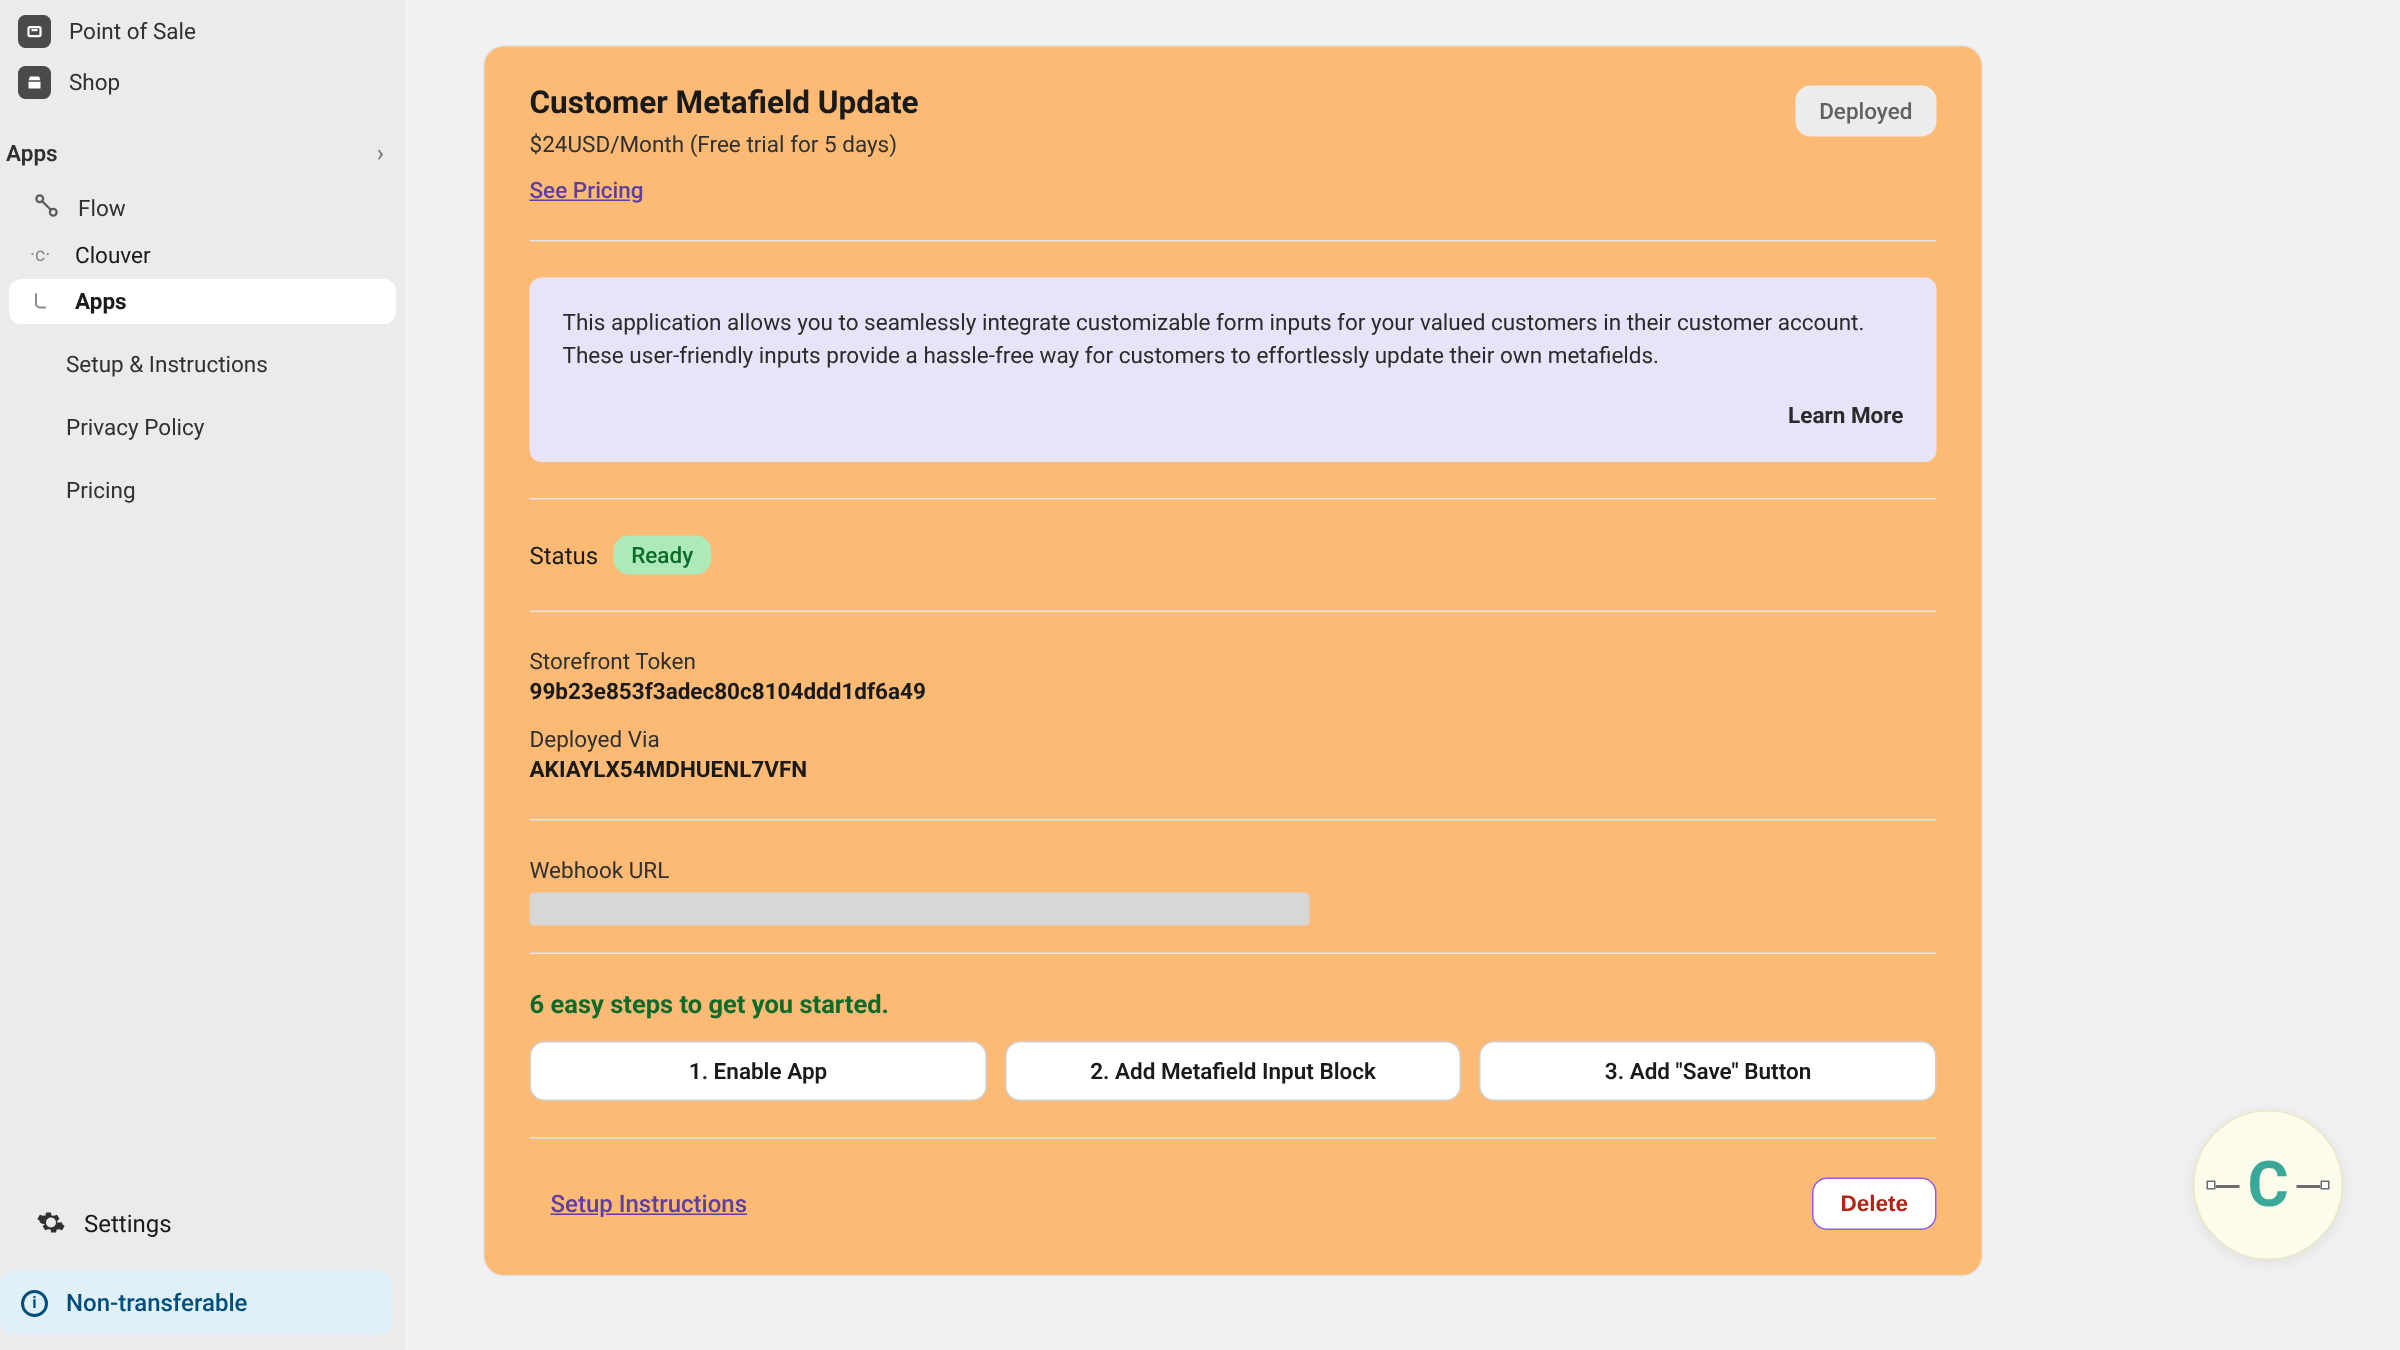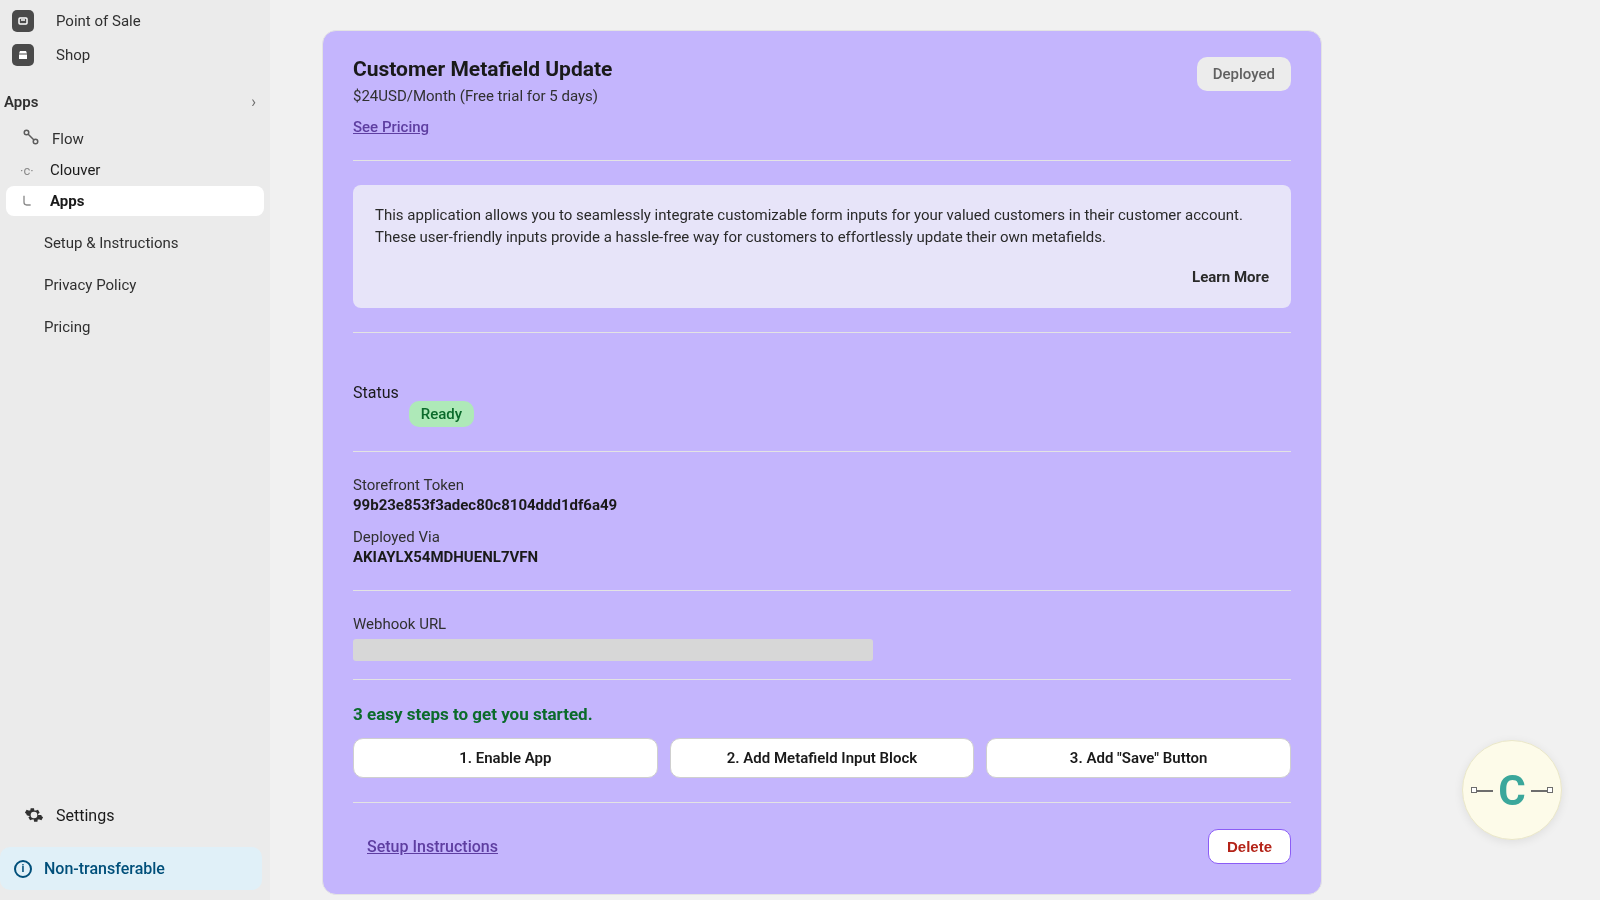--- a/index.html
+++ b/index.html
@@ -17,21 +17,21 @@
   .sidebar {
     width: 270px;
     background: #ebebeb;
     height: 100%;
     position: relative;
     padding-top: 4px;
   }
   .nav-item {
     display: flex;
     align-items: center;
-    gap: 22px;
+    gap: 12px;
     padding: 6px 14px 6px 12px;
     font-size: 15px;
     color: #303030;
     cursor: pointer;
     border-radius: 8px;
   }
   .nav-item .icon-box {
     width: 22px; height: 22px;
     background: #4a4a4a;
     border-radius: 5px;
@@ -88,21 +88,21 @@
   .badge-pill .info-icon {
     width:18px; height:18px; border:2px solid #004f7a; border-radius:50%;
     display:flex; align-items:center; justify-content:center; font-size:11px; font-weight:700;
   }
 
   
   .main {
     flex:1; height:100%; padding:30px 40px 40px 52px; overflow:auto;
   }
   .card {
-    background:#c4b5fd;
+    background:#fdba74;
     border:1px solid #e3e3e3;
     border-radius:14px;
     padding:26px 30px 30px 30px;
     max-width:1000px;
   }
   .card-header-row {
     display:flex; justify-content:space-between; align-items:flex-start;
   }
   .title { font-size:21px; font-weight:700; margin-bottom:6px; }
   .price { font-size:15px; color:#303030; margin-bottom:12px;}
@@ -118,21 +118,21 @@
     border-radius:8px;
     padding:20px 22px;
     font-size:15px; line-height:1.45; color:#2a2a2a;
   }
   .info-panel .learn-more {
     text-align:right; font-weight:700; margin-top:18px; cursor:pointer;
   }
 
   .status-row { display:flex; align-items:center; gap:10px; font-size:16px;}
   .ready-badge {
-    background:#aee9b8; color:#0b6b2b; border-radius:10px; padding:4px 12px; font-size:15px; font-weight:500;margin-top:44px;
+    background:#aee9b8; color:#0b6b2b; border-radius:10px; padding:4px 12px; font-size:15px; font-weight:500;
   }
 
   .kv-label { font-size:15px; color:#303030; margin-bottom:2px;}
   .kv-value { font-size:15px; font-weight:700; margin-bottom:14px; word-break:break-all;}
 
   .webhook-box {
     width:520px; height:22px; background:#d7d7d7; border-radius:3px; margin-top:6px;
   }
 
   .steps-heading { color:#0b6b2b; font-weight:700; font-size:17px; margin-bottom:14px;}
@@ -292,21 +292,21 @@
 
     <hr class="divider">
 
     <div>
       <div class="kv-label">Webhook URL</div>
       <div class="webhook-box"></div>
     </div>
 
     <hr class="divider" style="margin-top:18px;">
 
-    <div class="steps-heading">3 easy steps to get you started.</div>
+    <div class="steps-heading">6 easy steps to get you started.</div>
     <div class="steps-row">
       <div class="step-btn">1. Enable App</div>
       <div class="step-btn">2. Add Metafield Input Block</div>
       <div class="step-btn">3. Add "Save" Button</div>
     </div>
 
     <hr class="divider">
 
     <div class="footer-row">
       <a class="setup-link">Setup Instructions</a>

